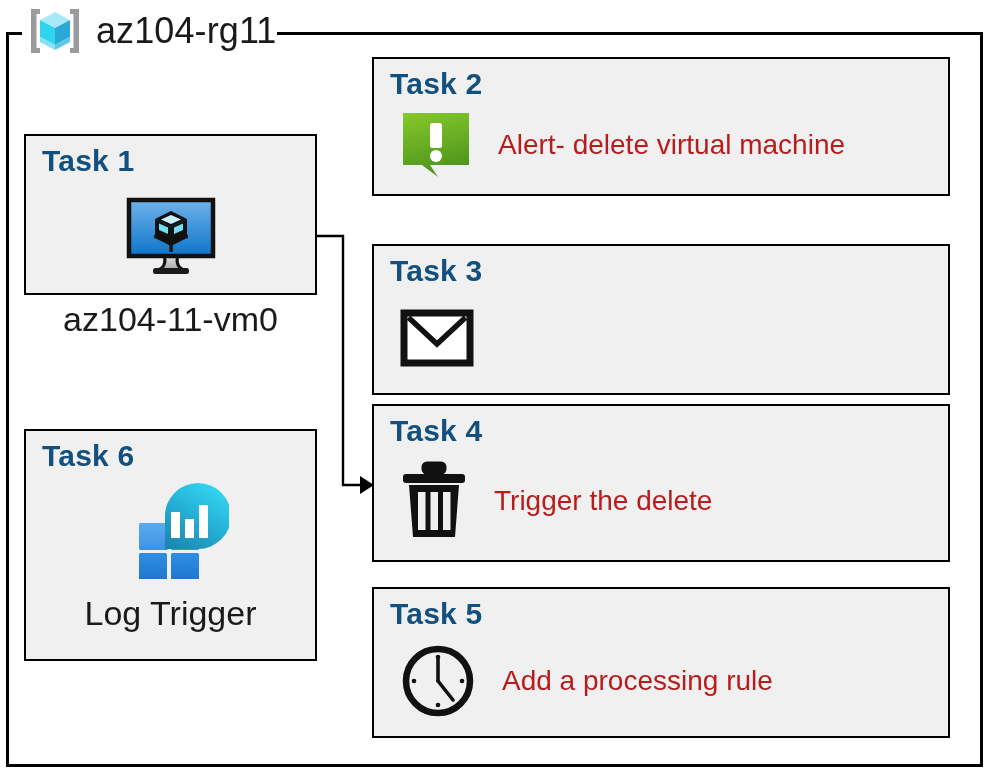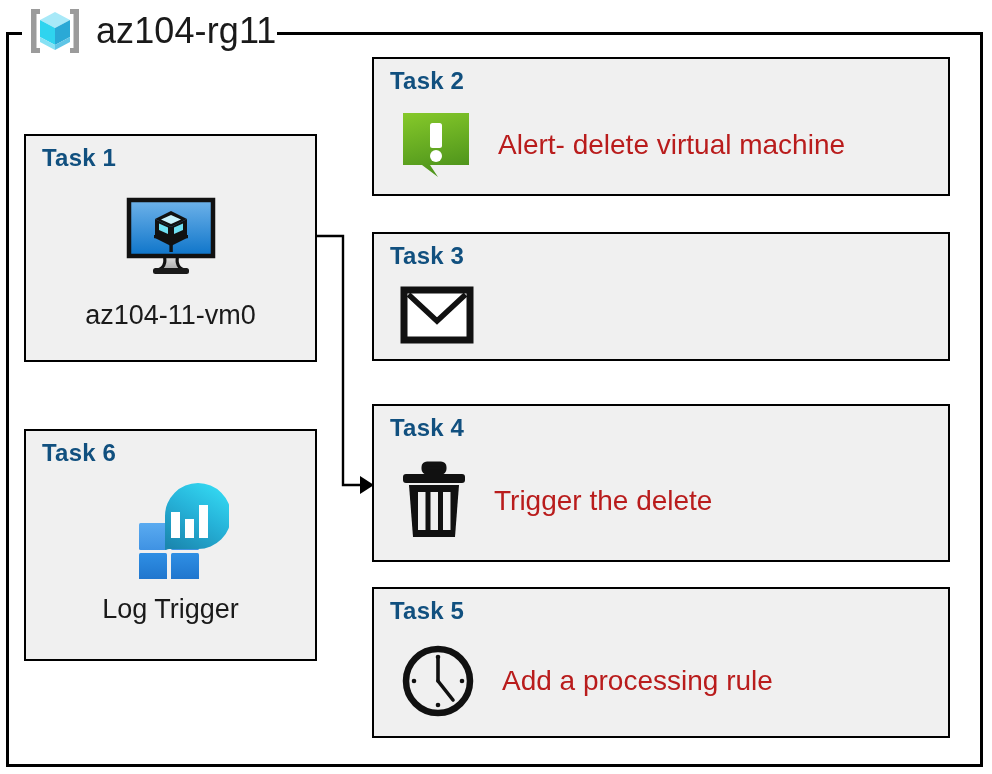--- a/index.html
+++ b/index.html
@@ -64,42 +64,42 @@
   .task-box {
     position: absolute;
     box-sizing: border-box;
     background: #f0f0f0;
     border: 2.6px solid #000000;
   }
   .task-label {
     position: absolute;
     left: 16px;
     top: 8px;
-    font-size: 24px;
+    font-size: 30px;
     font-weight: bold;
     color: #11507f;
     letter-spacing: 0.2px;
   }
 
   
   .task-left {
     left: 24px;
     width: 293px;
   }
   .task-left .left-icon {
     position: absolute;
     left: 50%;
     transform: translateX(-50%);
   }
   .task-left .caption {
     position: absolute;
     left: 0;
     right: 0;
     text-align: center;
-    font-size: 27px;
+    font-size: 34px;
     color: #1a1a1a;
     white-space: nowrap;
   }
 
   
   .task-right {
     left: 372px;
     width: 578px;
   }
   .task-right .row {
@@ -116,24 +116,24 @@
     font-size: 28px;
     color: #b91c1c;
     white-space: nowrap;
   }
   .ricon {
     flex: 0 0 auto;
     position: relative;
   }
 
   
-  #task1 { top: 134px;  height: 228px; }
+  #task1 { top: 134px;  height: 161px; }
   #task6 { top: 429px;  height: 232px; padding-left: 47px; }
   #task2 { top: 57px;   height: 139px; }
-  #task3 { top: 232px;  height: 129px; }
+  #task3 { top: 244px;  height: 151px; }
   #task4 { top: 404px;  height: 158px; }
   #task5 { top: 587px;  height: 151px; }
 
   
   #connector { position: absolute; left: 0; top: 0; width: 992px; height: 774px; pointer-events: none; }
 
   
   .vm-icon { width: 92px; height: 88px; }
 
   

